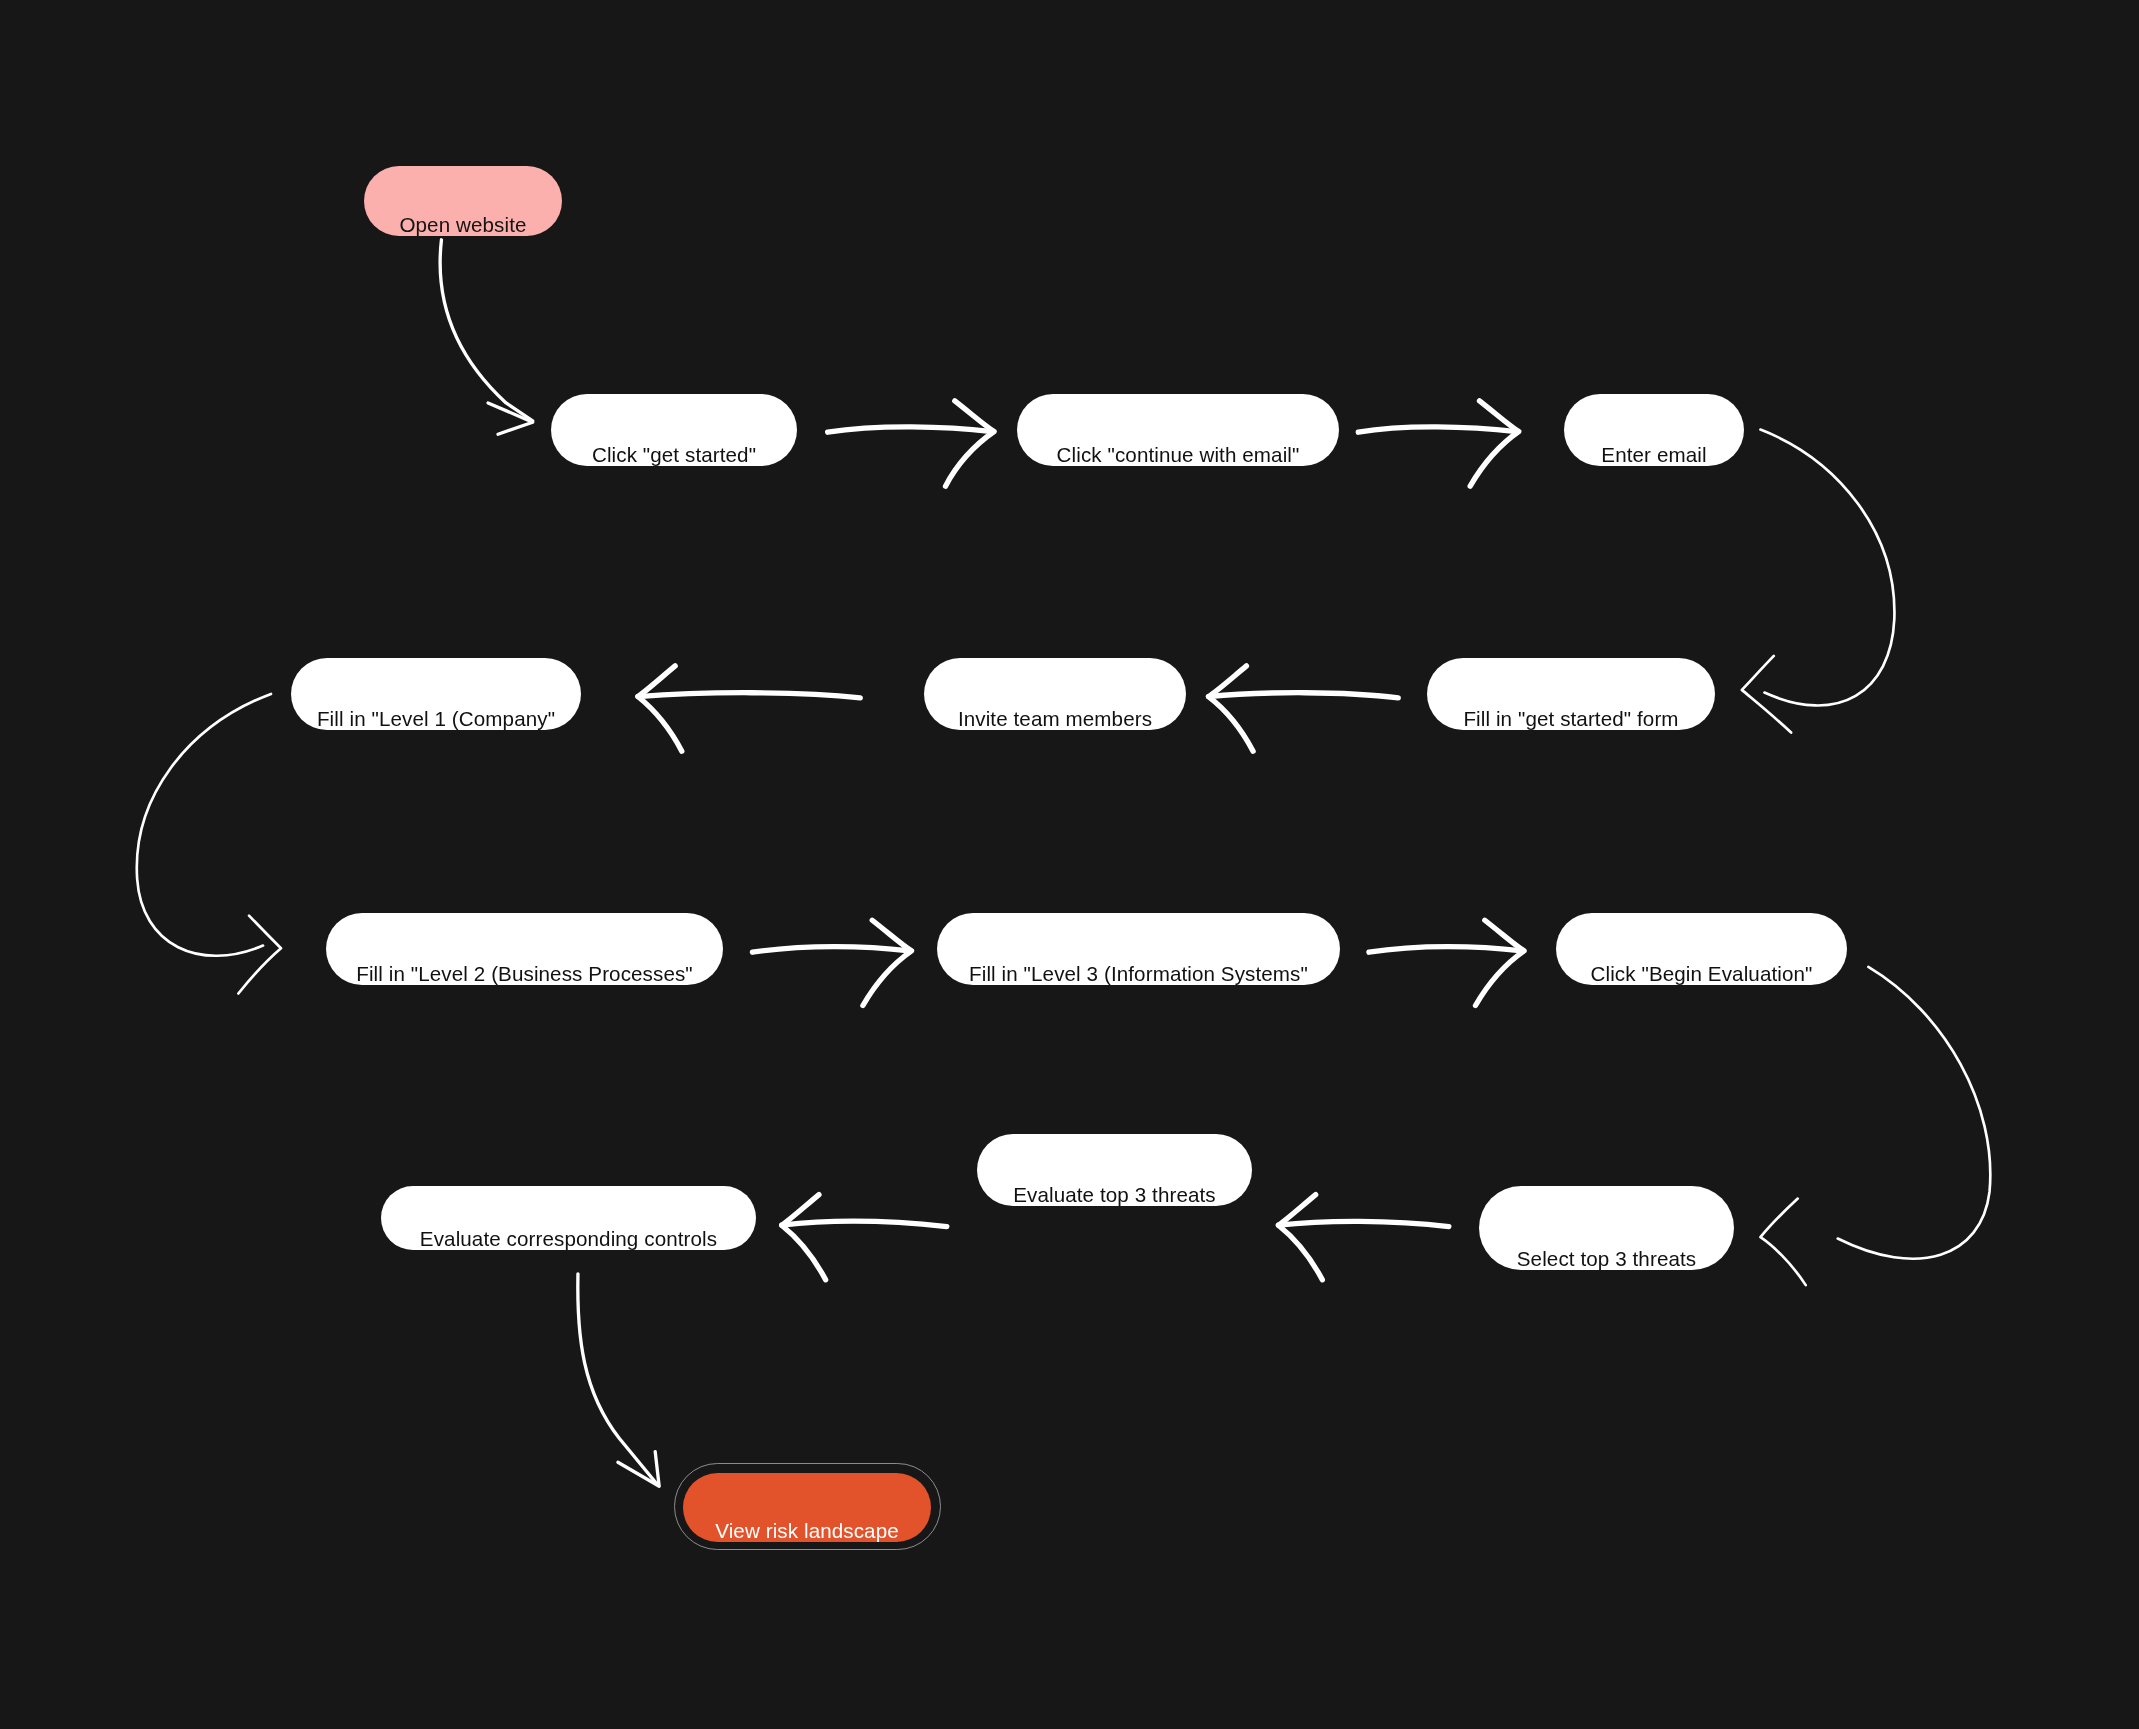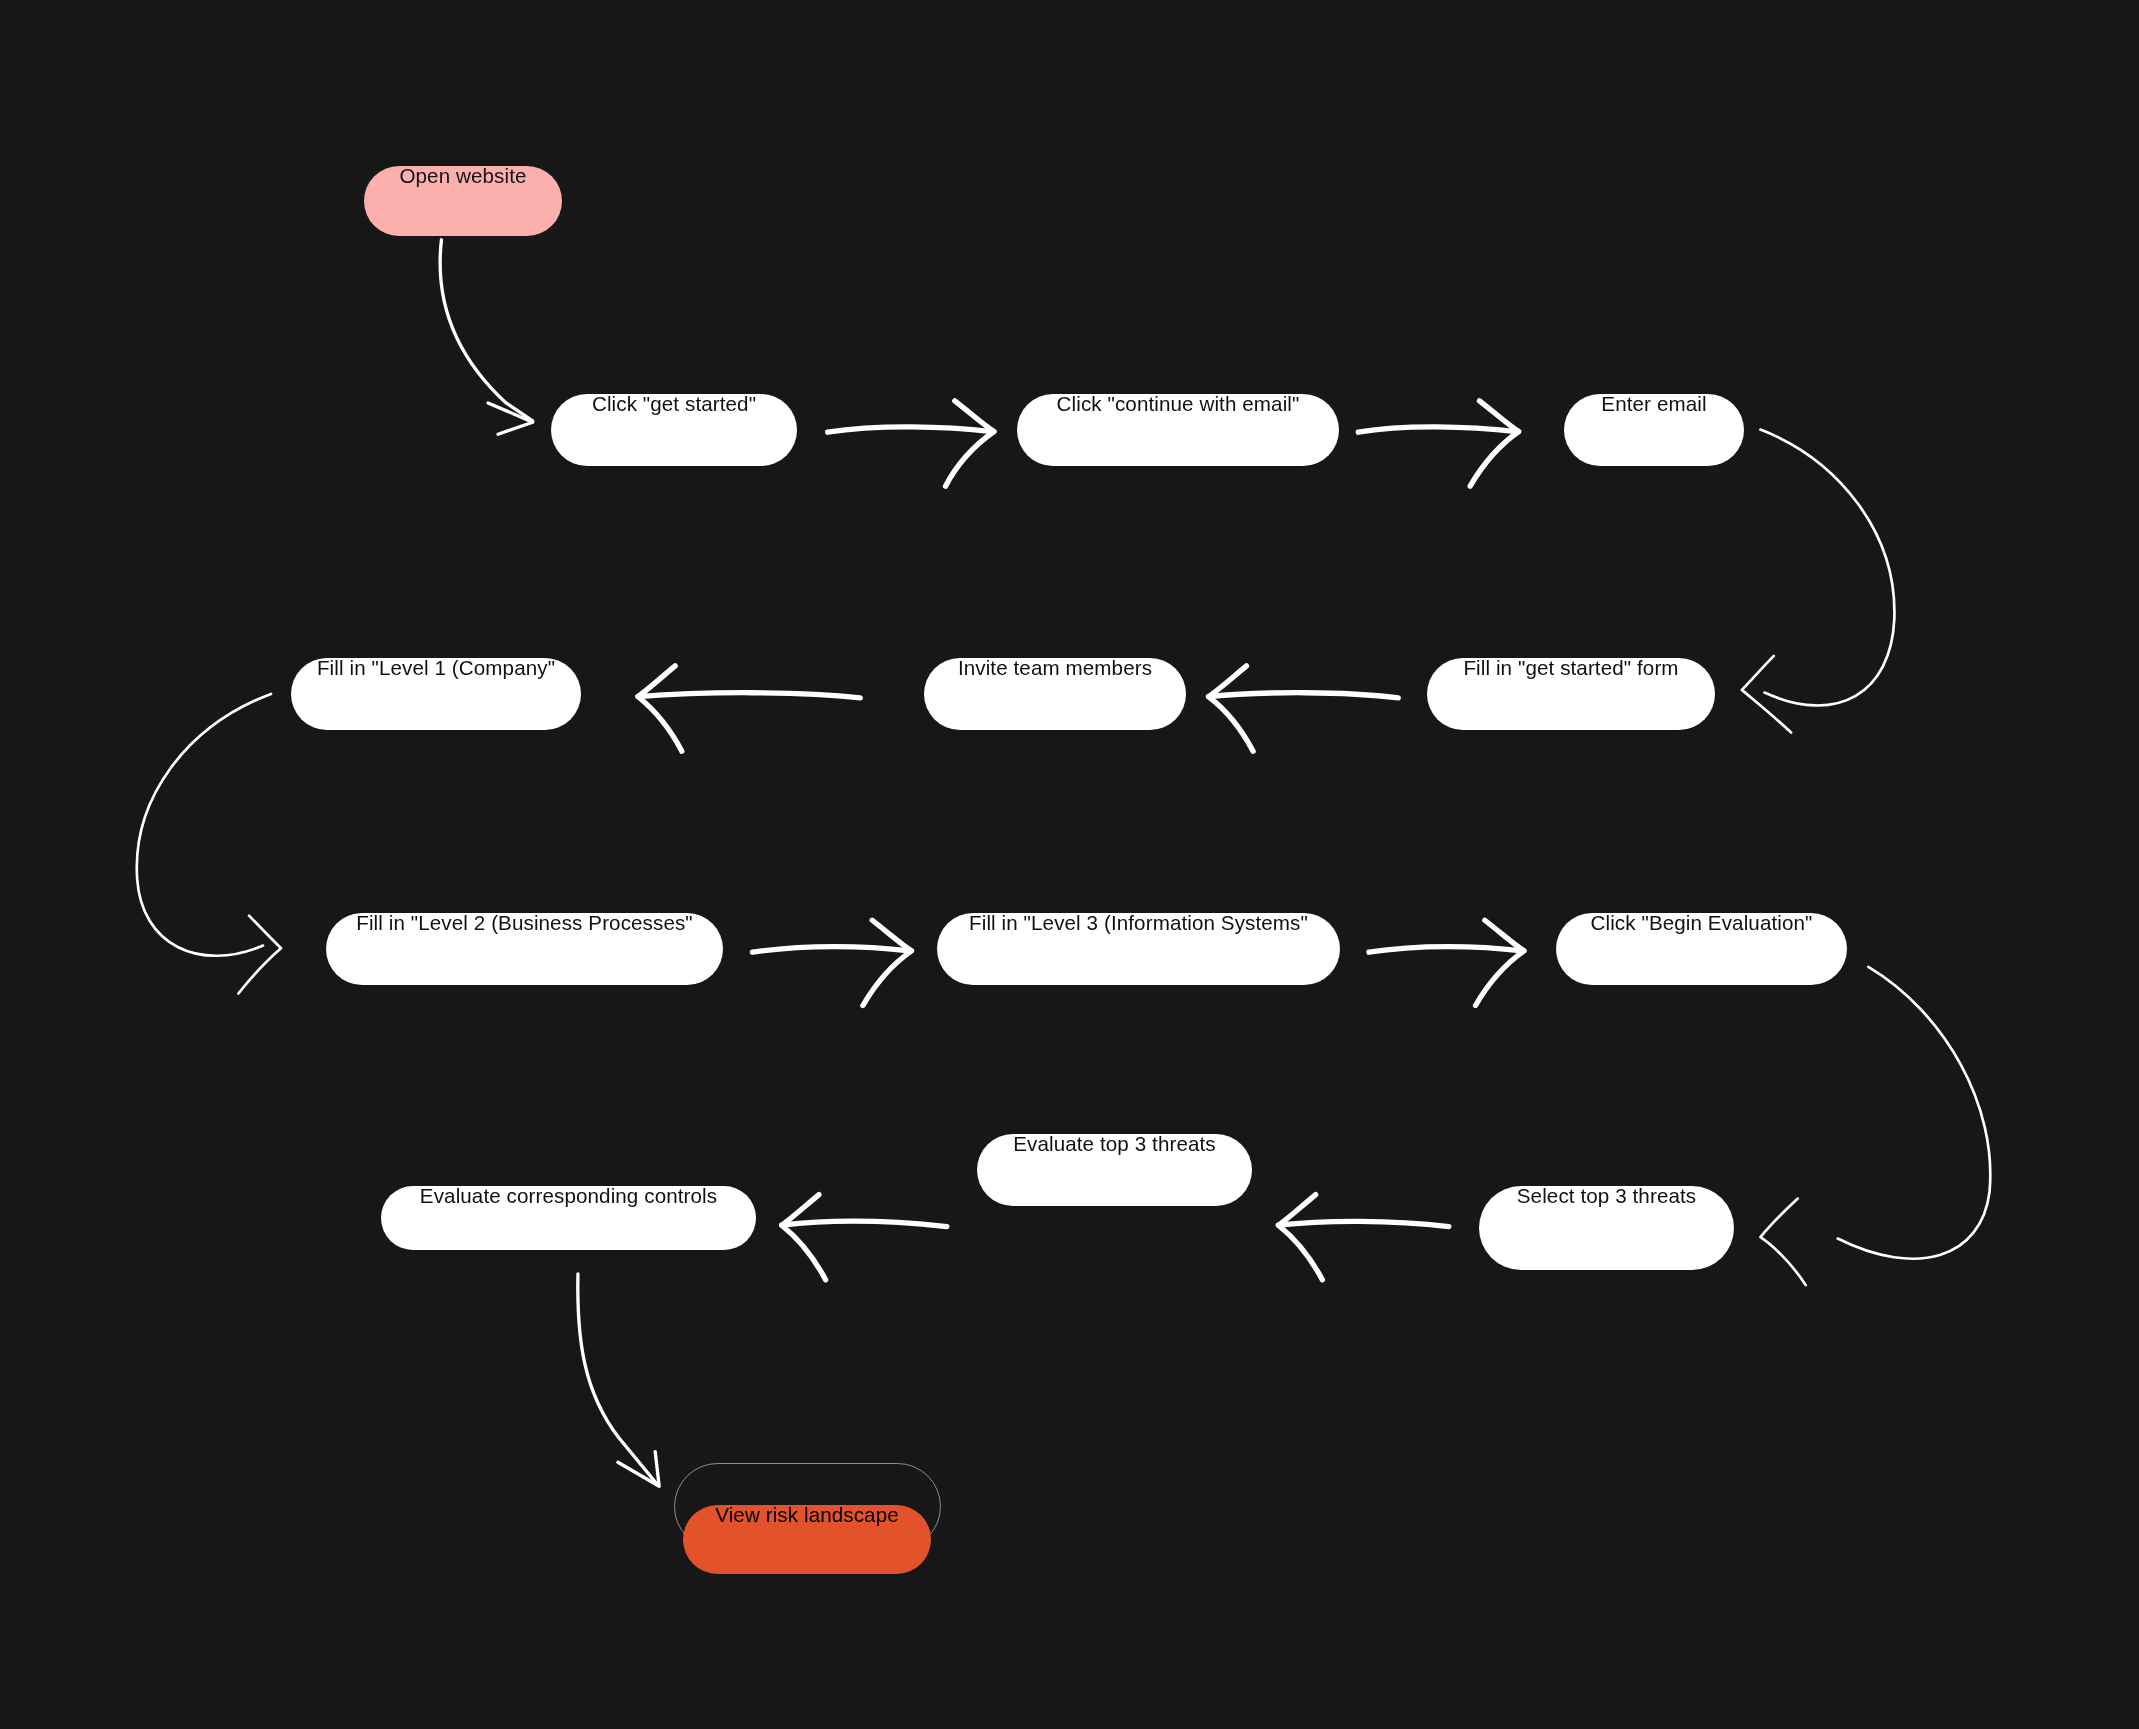--- a/index.html
+++ b/index.html
@@ -24,40 +24,39 @@
     left: 0;
     top: 0;
     width: 2140px;
     height: 1730px;
     pointer-events: none;
   }
   .node {
     position: absolute;
     box-sizing: border-box;
     display: flex;
-    align-items: flex-start;
+    align-items: flex-end;
     justify-content: center;
     border-radius: 665px;
     background: #ffffff;
     color: #111111;
     font-size: 20.6px;
     font-weight: 400;
     letter-spacing: 0.1px;
     white-space: nowrap;
     padding: 0 22.6px;
     line-height: 1;
   }
   .node.start {
     background: #fbb0ae;
     color: #141414;
   }
   .node.end {
     background: #e2532c;
-    color: #000000;
-    margin-top: 32px;
+    color: #ffffff;
   }
   .selection-ring {
     position: absolute;
     border: 1.3px solid #8c8c8c;
     border-radius: 665px;
     box-sizing: border-box;
     pointer-events: none;
   }
 </style>
 </head>

